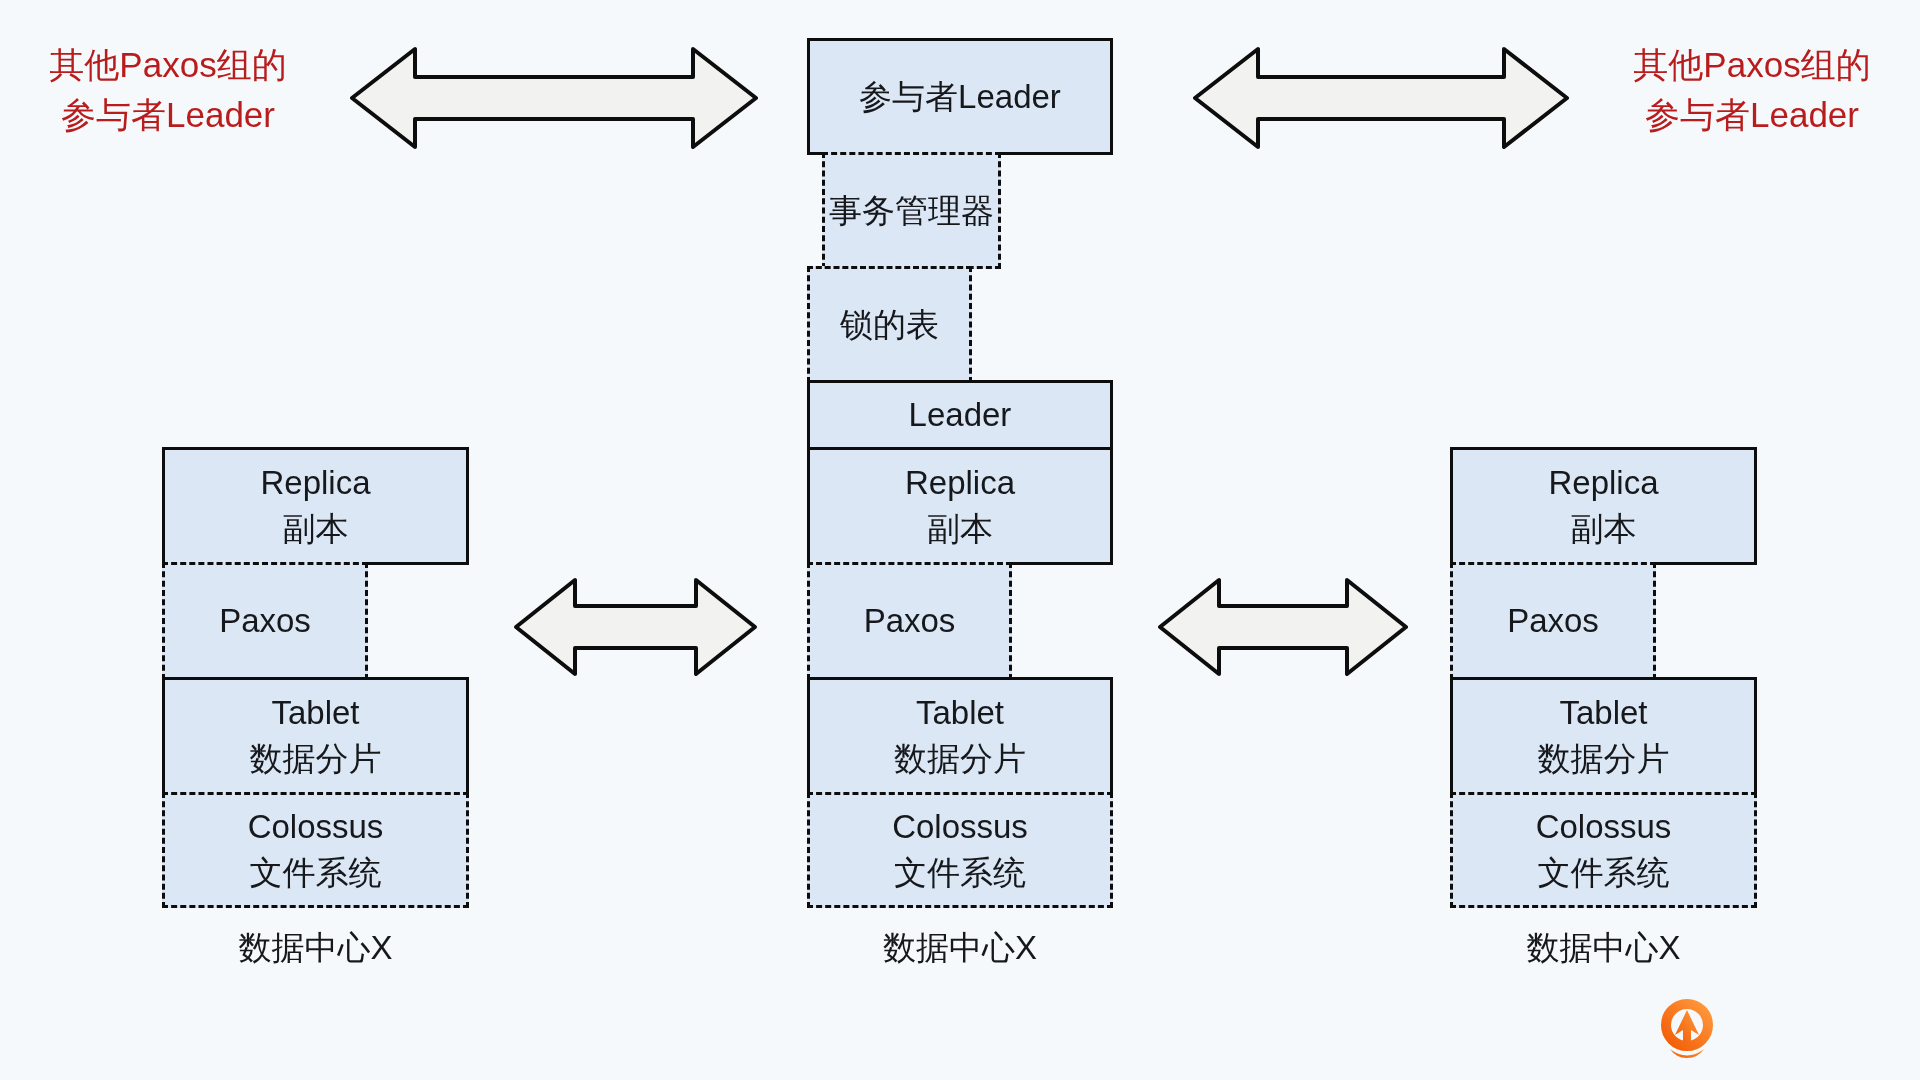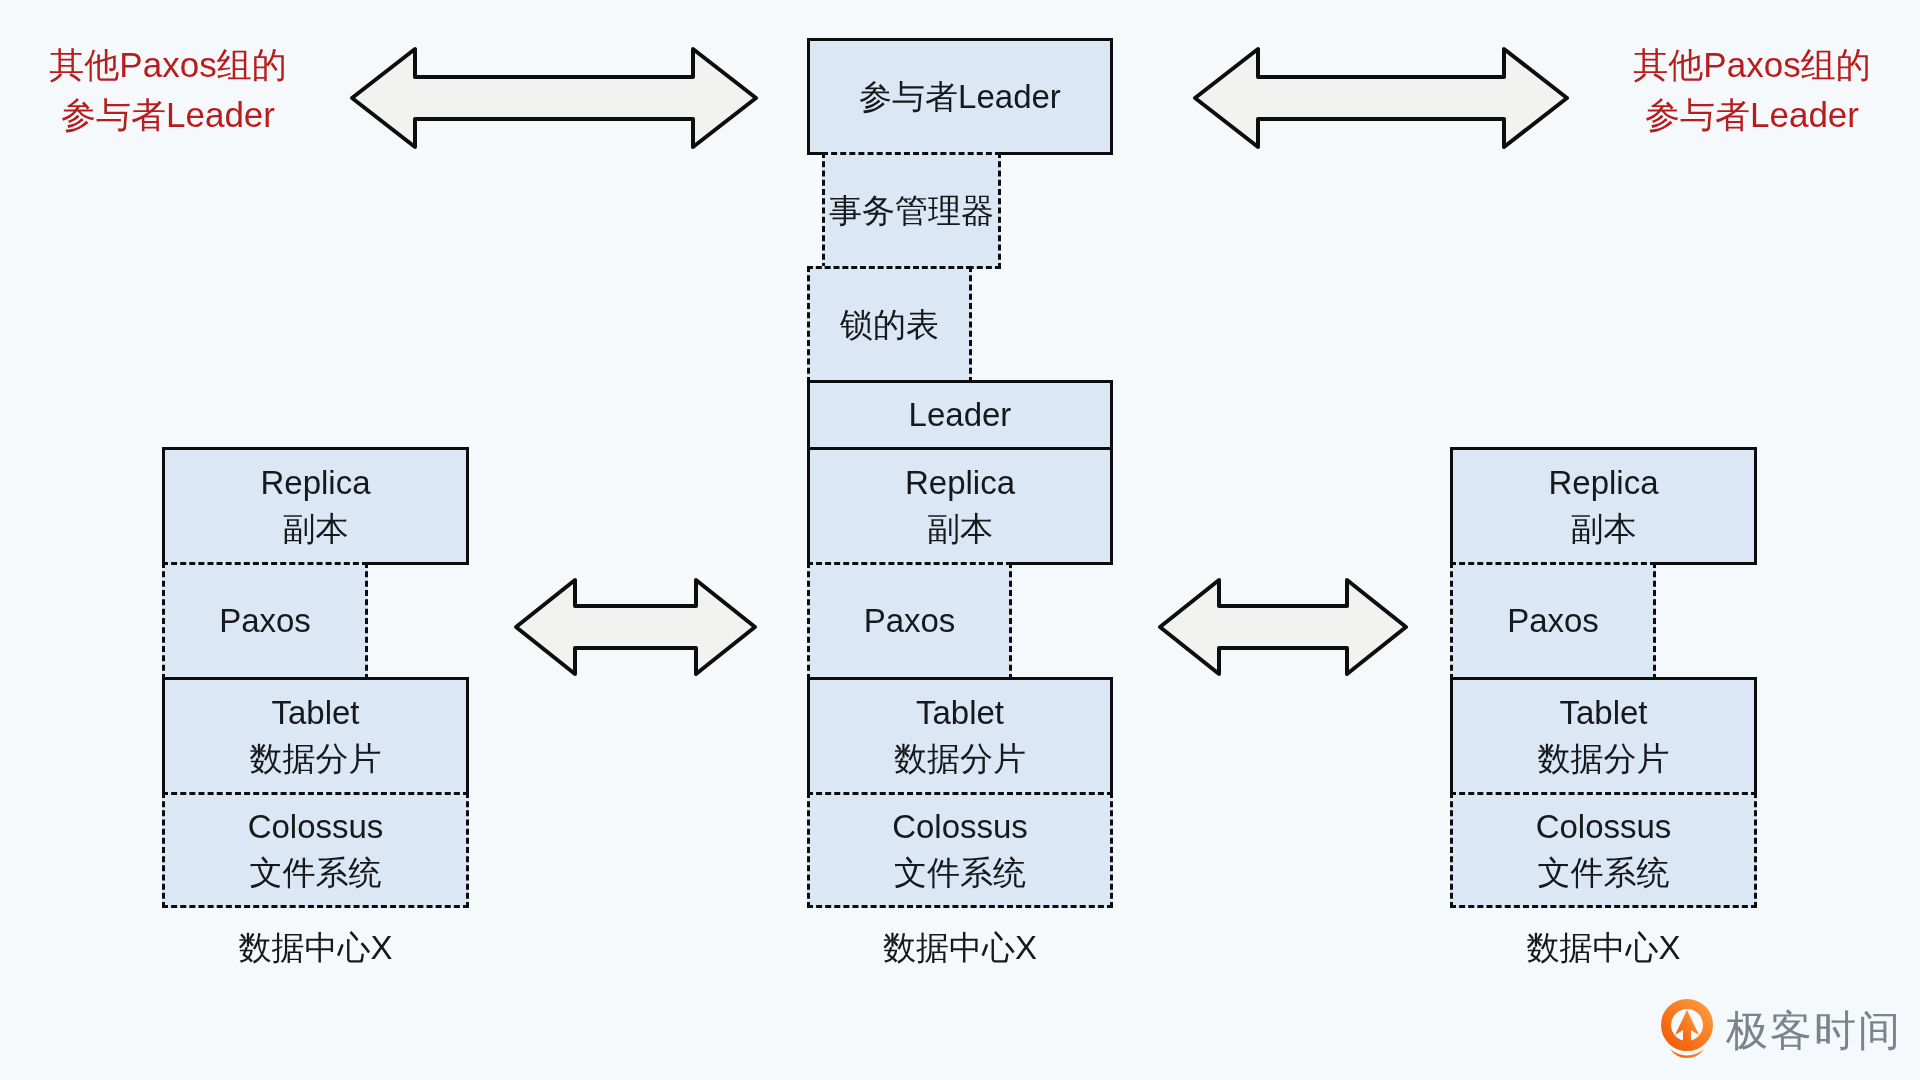--- a/index.html
+++ b/index.html
@@ -174,16 +174,15 @@
       <defs>
         <linearGradient id="og" x1="1" y1="0" x2="0" y2="1">
           <stop offset="0" stop-color="#ff9a3d"></stop>
           <stop offset="1" stop-color="#f25b05"></stop>
         </linearGradient>
       </defs>
       <circle cx="29" cy="27" r="21" fill="none" stroke="url(#og)" stroke-width="10"></circle>
       <polygon points="29,12 41,37 33,32 33,45 25,45 25,32 17,37" fill="url(#og)"></polygon>
       <path d="M12 51 Q29 64 46 51 Q40 60 29 60 Q18 60 12 51 Z" fill="url(#og)"></path>
     </svg>
-    <span class="logo-text">极客时间</span>
   </div>
 
 </div>
 
 </body></html>

